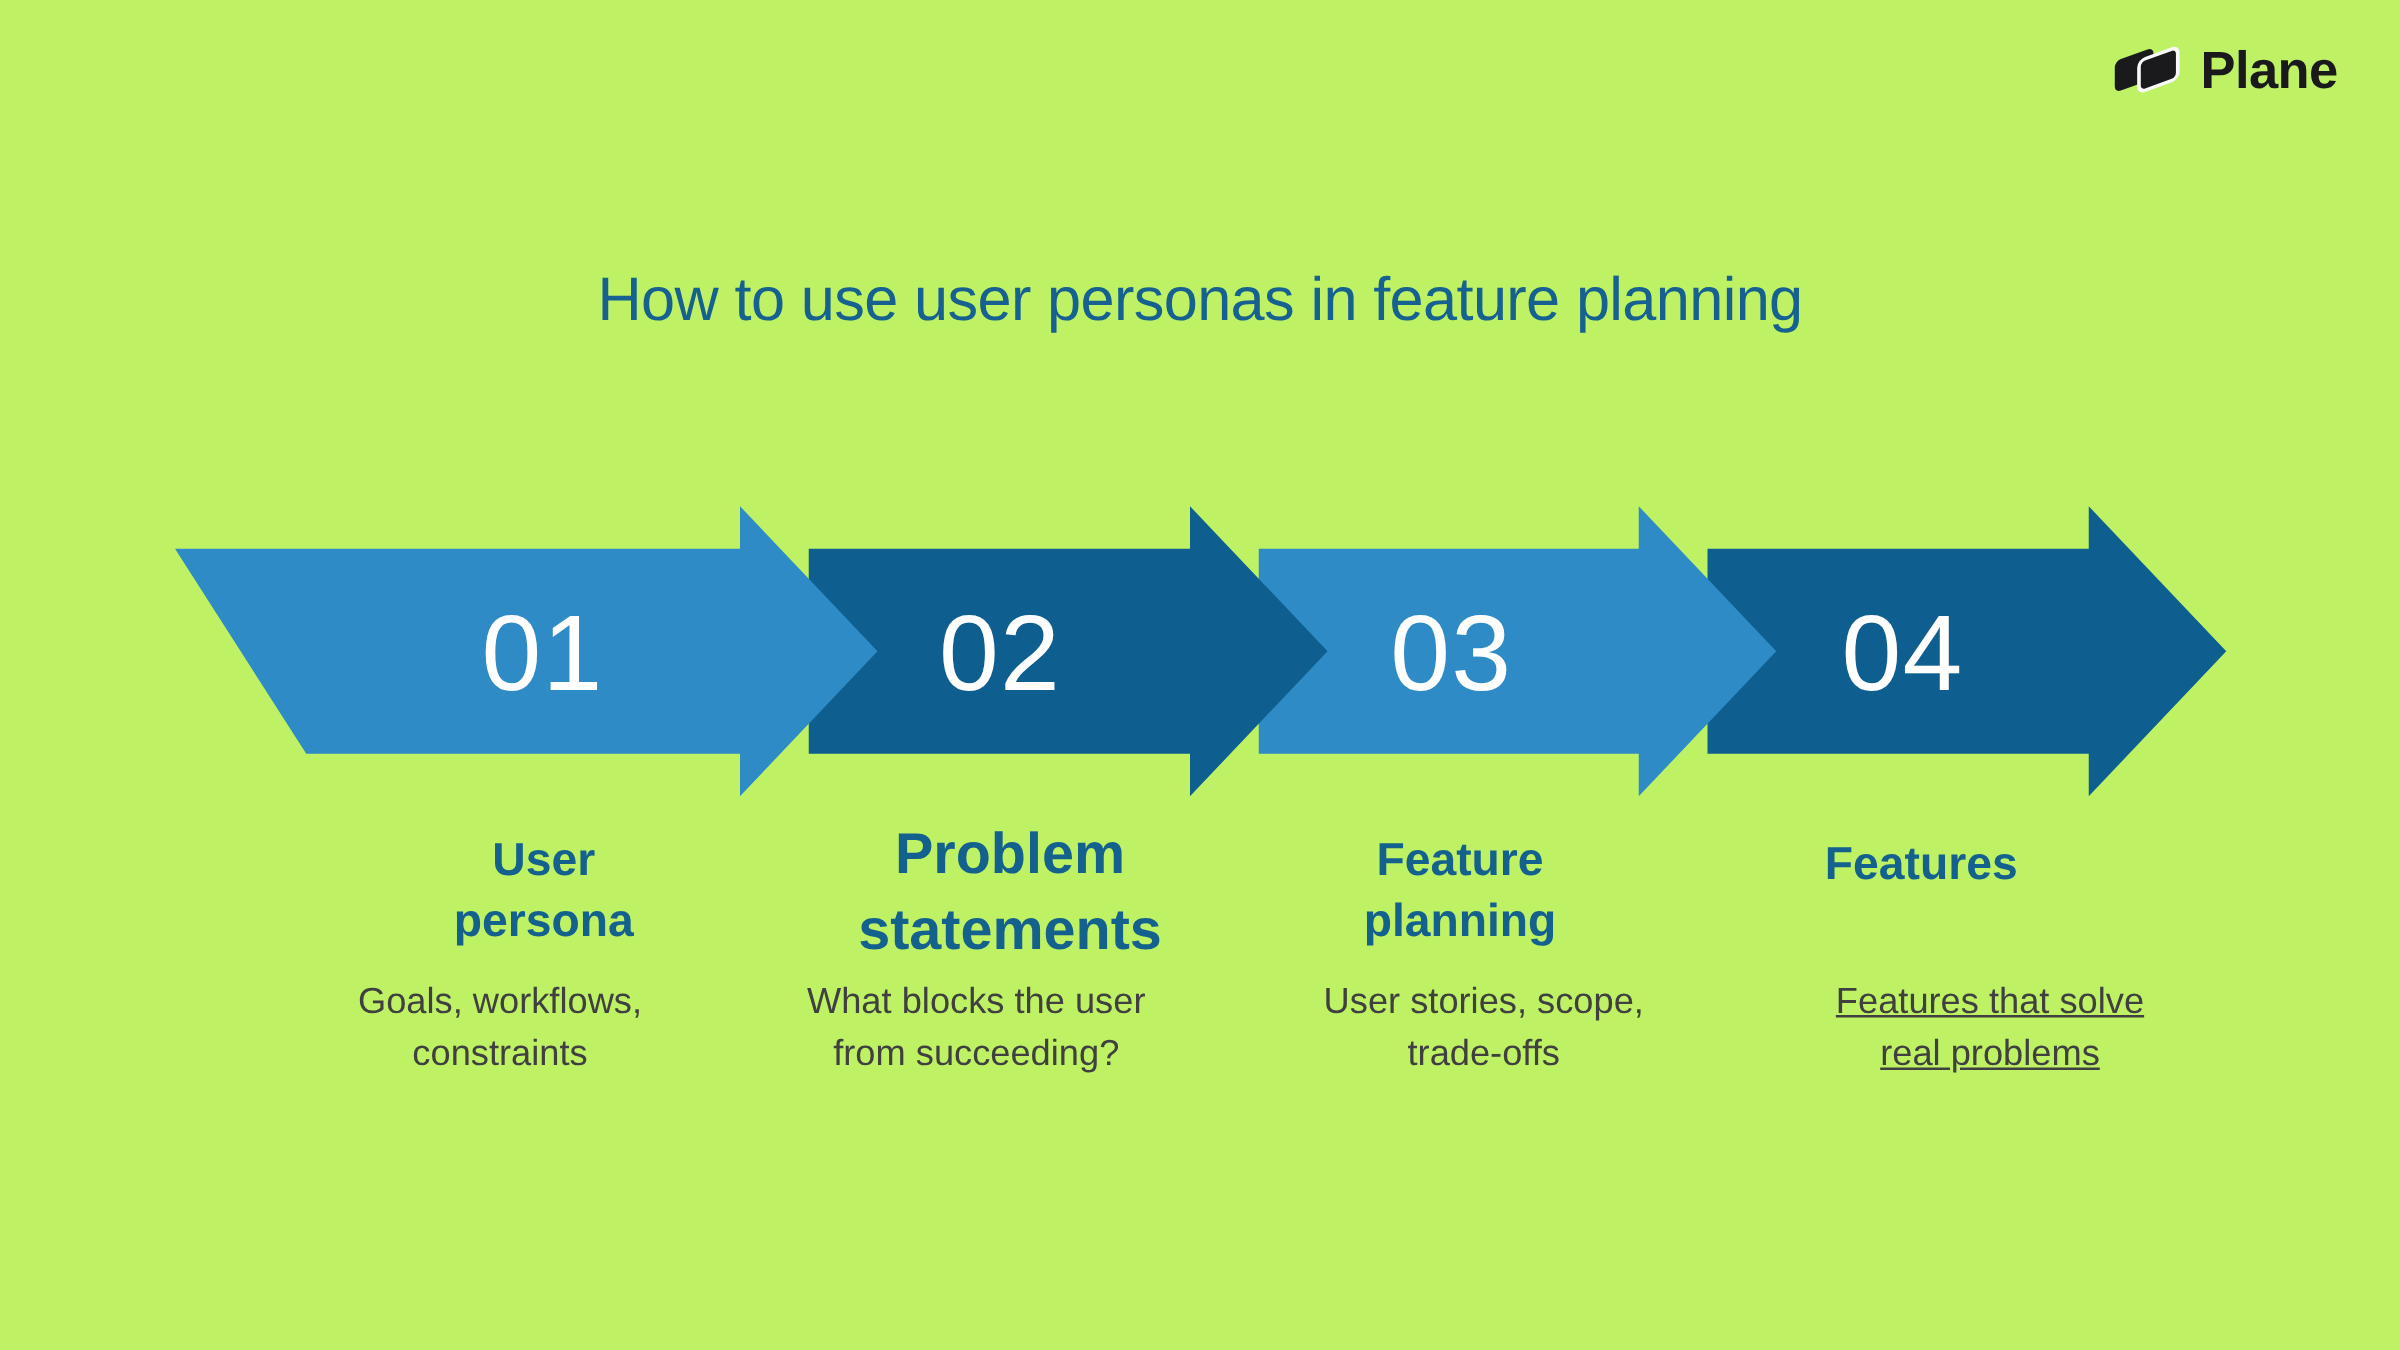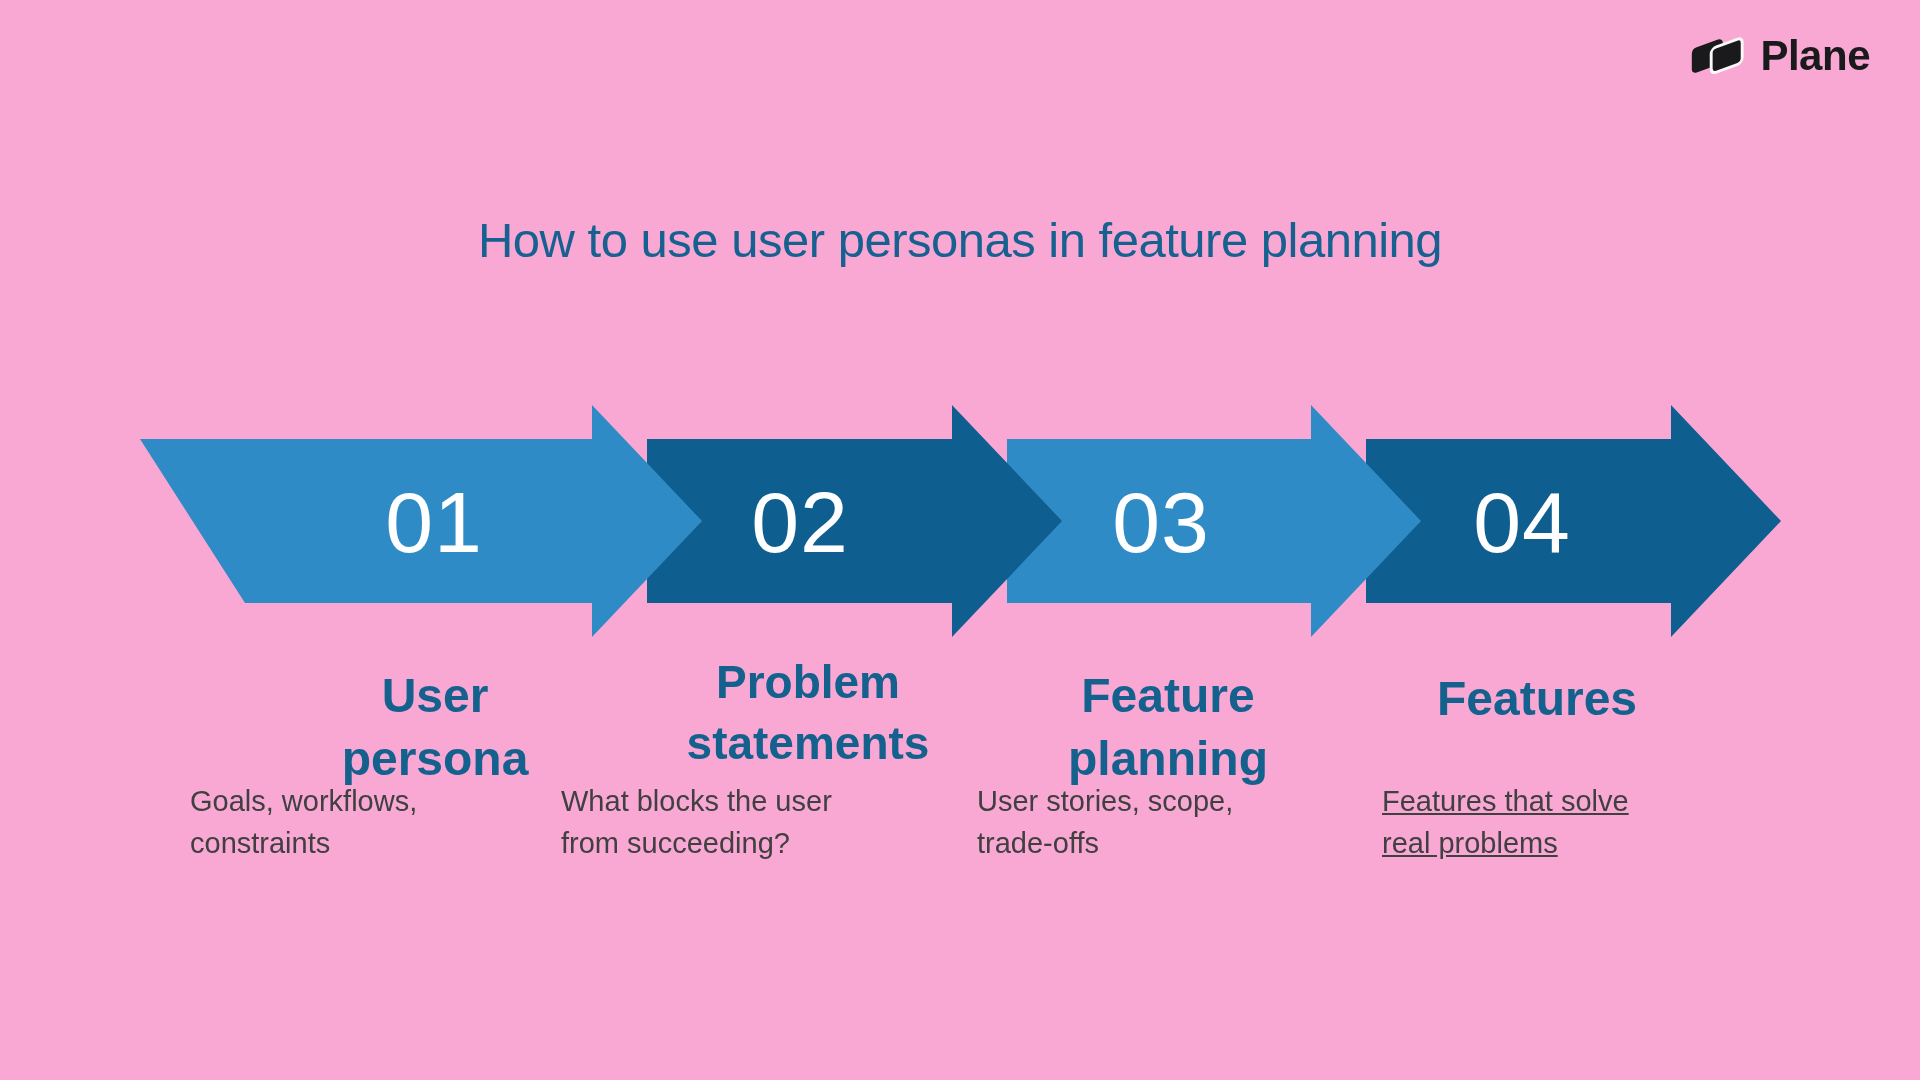--- a/index.html
+++ b/index.html
@@ -1,20 +1,20 @@
 <!DOCTYPE html>
 <html><head>
 <meta charset="utf-8">
 <style>
   html, body { margin: 0; padding: 0; }
   .canvas {
     position: relative;
     width: 1920px;
     height: 1080px;
-    background: #f9a8d4;
+    background: #bef264;
     font-family: "Liberation Sans", sans-serif;
     overflow: hidden;
   }
 
   
   .logo {
     position: absolute;
     top: 32px;
     right: 50px;
     display: flex;
@@ -61,27 +61,27 @@
   }
 
   
   .step-heading {
     position: absolute;
     margin: 0;
     text-align: center;
     white-space: pre-line;
     color: #15618E;
     font-weight: 700;
-    font-size: 48px;
+    font-size: 37px;
     line-height: 1.32;
   }
   .step-desc {
     position: absolute;
     margin: 0;
-    text-align: left;
+    text-align: center;
     white-space: pre-line;
     color: #404040;
     font-weight: 400;
     font-size: 29px;
     line-height: 1.44;
   }
   .s1h { left: 255px;  top: 664px; width: 360px; }
   .s1d { left: 190px;  top: 781px; width: 420px; }
   .s2h { left: 598px;  top: 652px; width: 420px; font-size: 46px; }
   .s2d { left: 561px;  top: 781px; width: 440px; }

